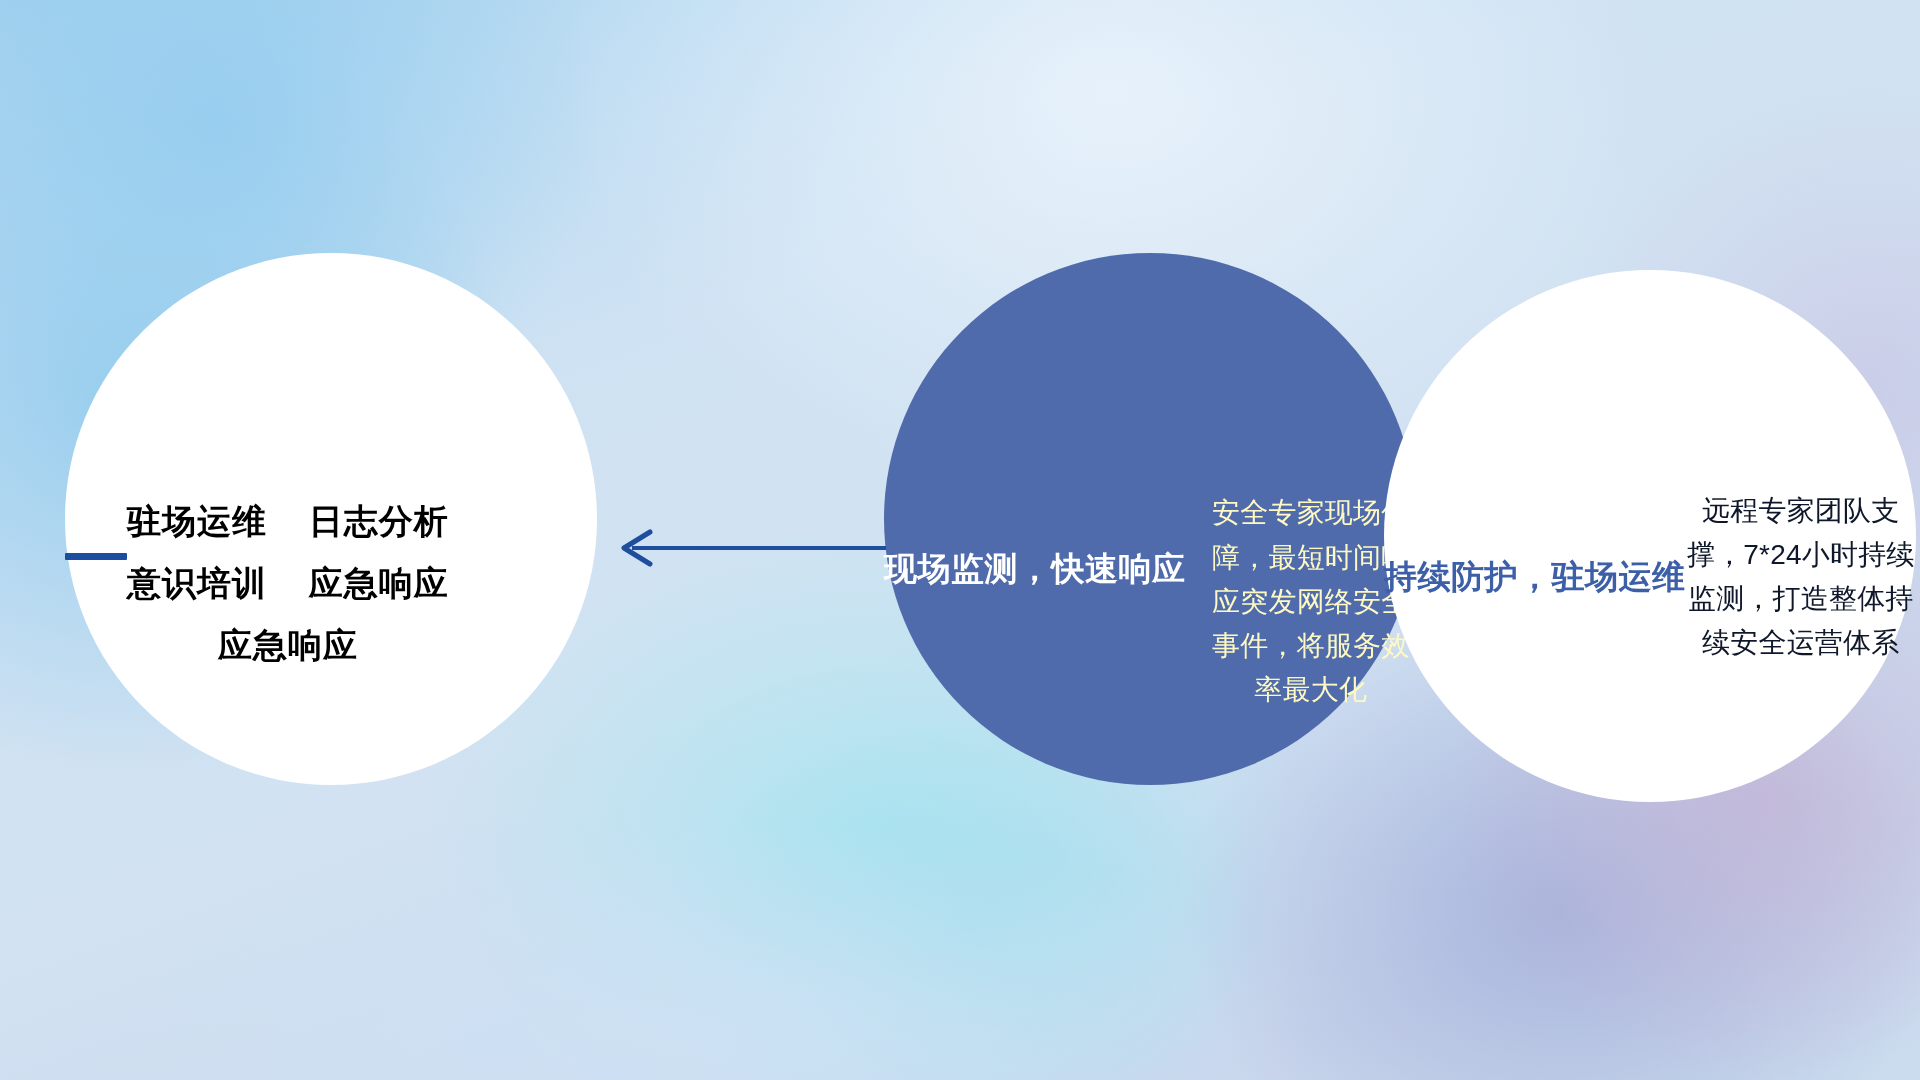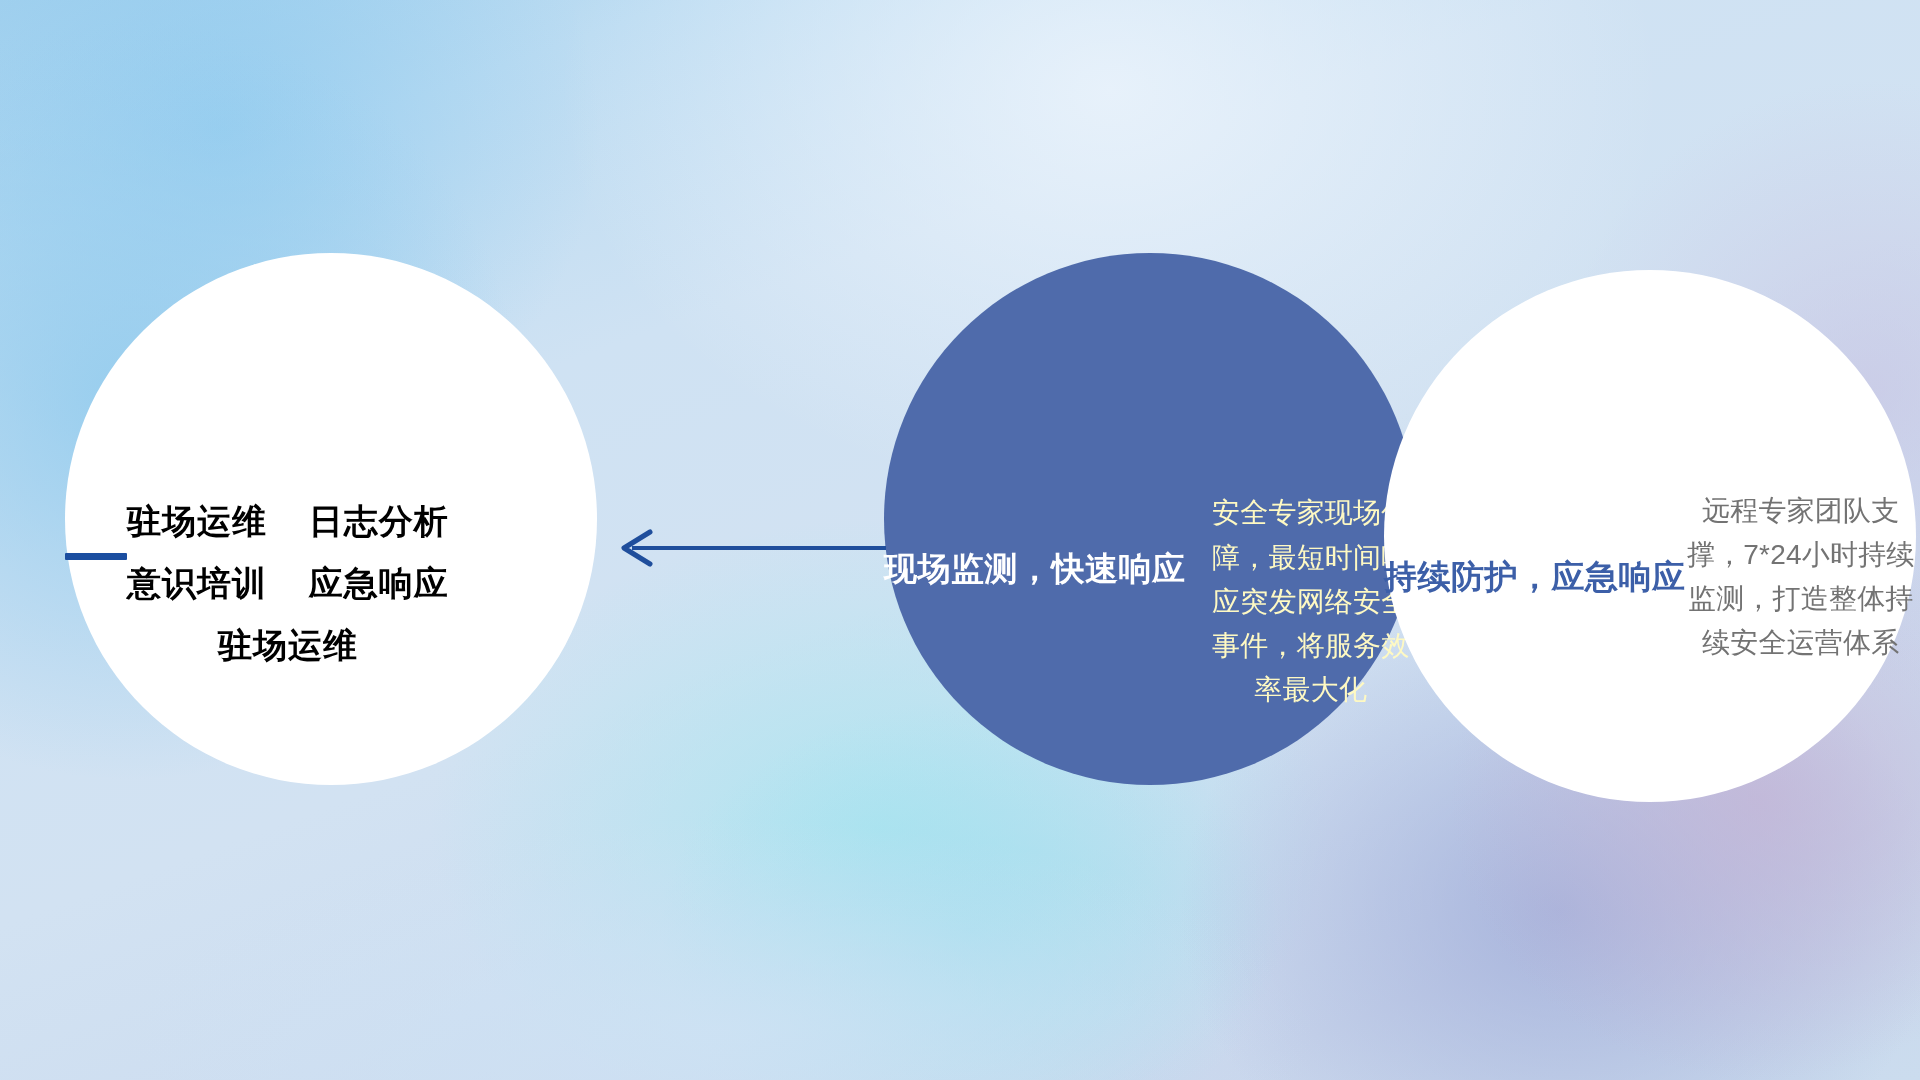--- a/index.html
+++ b/index.html
@@ -174,21 +174,21 @@
     font-weight: 700;
     color: #3c5fa8;
     letter-spacing: 0.5px;
     line-height: 1.2;
     white-space: nowrap;
   }
   .right-body {
     width: 420px;
     font-size: 28px;
     font-weight: 400;
-    color: #737373;
+    color: #0f172a;
     line-height: 1.58;
     text-align: center;
     letter-spacing: 0.2px;
   }
 
   
   .arrow-connector {
     position: absolute;
     left: 610px;
     top: 518px;
@@ -211,31 +211,31 @@
   <div class="bg-blob blob-bottomhaze"></div>
   <div class="bg-blob blob-periwinkle"></div>
   <div class="bg-blob blob-mauve"></div>
   <div class="bg-blob blob-mauve2"></div>
 
   <div class="circle circle-left">
     <div class="divider-dash"></div>
     <div class="left-lines">
       <div class="left-line">驻场运维    日志分析</div>
       <div class="left-line">意识培训    应急响应</div>
-      <div class="left-line">驻场运维</div>
+      <div class="left-line">应急响应</div>
     </div>
   </div>
 
   <div class="circle circle-mid">
     <div class="mid-title">现场监测，快速响应</div>
     <div class="mid-body">安全专家现场保障，最短时间响应突发网络安全事件，将服务效率最大化</div>
   </div>
 
   <div class="circle circle-right">
-    <div class="right-title">持续防护，应急响应</div>
+    <div class="right-title">持续防护，驻场运维</div>
     <div class="right-body">远程专家团队支撑，7*24小时持续监测，打造整体持续安全运营体系</div>
   </div>
 
   <svg class="arrow-connector" viewBox="0 0 280 60">
     <line x1="276" y1="30" x2="22" y2="30" stroke="#1F4E9C" stroke-width="4"></line>
     <polyline points="40,14 14,30 40,46" fill="none" stroke="#1F4E9C" stroke-width="5" stroke-linecap="round" stroke-linejoin="round"></polyline>
   </svg>
 
 </div>
 

